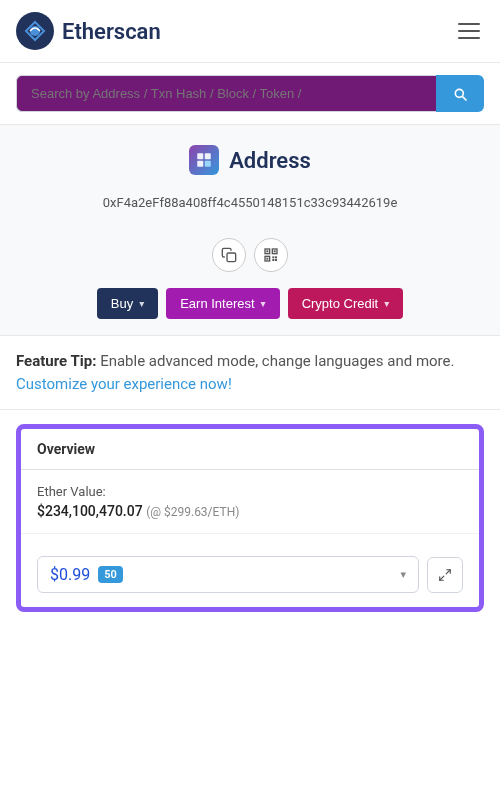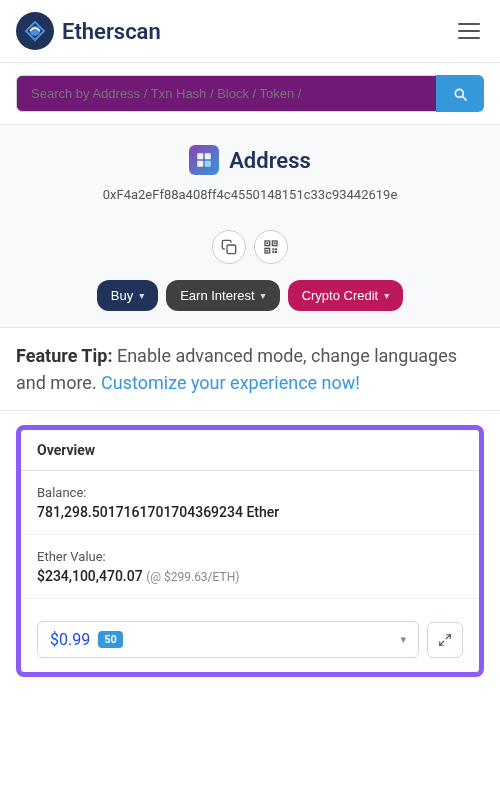--- a/index.html
+++ b/index.html
@@ -87,21 +87,21 @@
       padding: 20px 16px 16px;
       text-align: center;
       background: #f8f9fa;
       border-bottom: 1px solid #e8e8e8;
     }
     .address-title-row {
       display: flex;
       align-items: center;
       justify-content: center;
       gap: 10px;
-      margin-bottom: 12px;
+      margin-bottom: 20px;
     }
     .address-icon {
       width: 30px;
       height: 30px;
       border-radius: 6px;
       background: linear-gradient(135deg, #8e44ad, #3498db);
       display: flex;
       align-items: center;
       justify-content: center;
     }
@@ -140,44 +140,44 @@
     .action-buttons {
       display: flex;
       justify-content: center;
       gap: 8px;
       flex-wrap: wrap;
     }
     .action-btn {
       background: #21325b;
       color: #fff;
       border: none;
-      border-radius: 12px;
+      border-radius: 4px;
       padding: 8px 14px;
       font-size: 13px;
       font-weight: 500;
       cursor: pointer;
       display: flex;
       align-items: center;
       gap: 6px;
     }
     .action-btn .chevron {
       font-size: 10px;
       opacity: 0.8;
     }
     .action-btn.earn {
-      background: #404040;
+      background: #a21caf;
     }
     .action-btn.credit {
       background: #be185d;
     }
 
     
     .feature-tip {
       padding: 14px 16px;
-      font-size: 18px;
+      font-size: 15px;
       color: #555;
       line-height: 1.5;
       border-bottom: 1px solid #e8e8e8;
     }
     .feature-tip strong {
       color: #333;
     }
     .feature-tip a {
       color: #3498db;
       text-decoration: none;
@@ -363,24 +363,20 @@
   <strong>Feature Tip:</strong><span> Enable advanced mode, change languages and more.</span>
   <a href="#">Customize your experience now!</a>
 </div>
 
 <div class="overview-card">
   <div class="overview-header">
     <span>Overview</span>
   </div>
   <div class="overview-body">
 
-    <div class="overview-row">
-      <div class="overview-label">Balance:</div>
-      <div class="overview-value">781,298.5017161701704369234 Ether</div>
-    </div>
 
     <div class="overview-row">
       <div class="overview-label">Ether Value:</div>
       <div class="overview-value">
         <span>$234,100,470.07</span>
         <span class="secondary">(@ $299.63/ETH)</span>
       </div>
     </div>
 
     <div class="overview-row">

